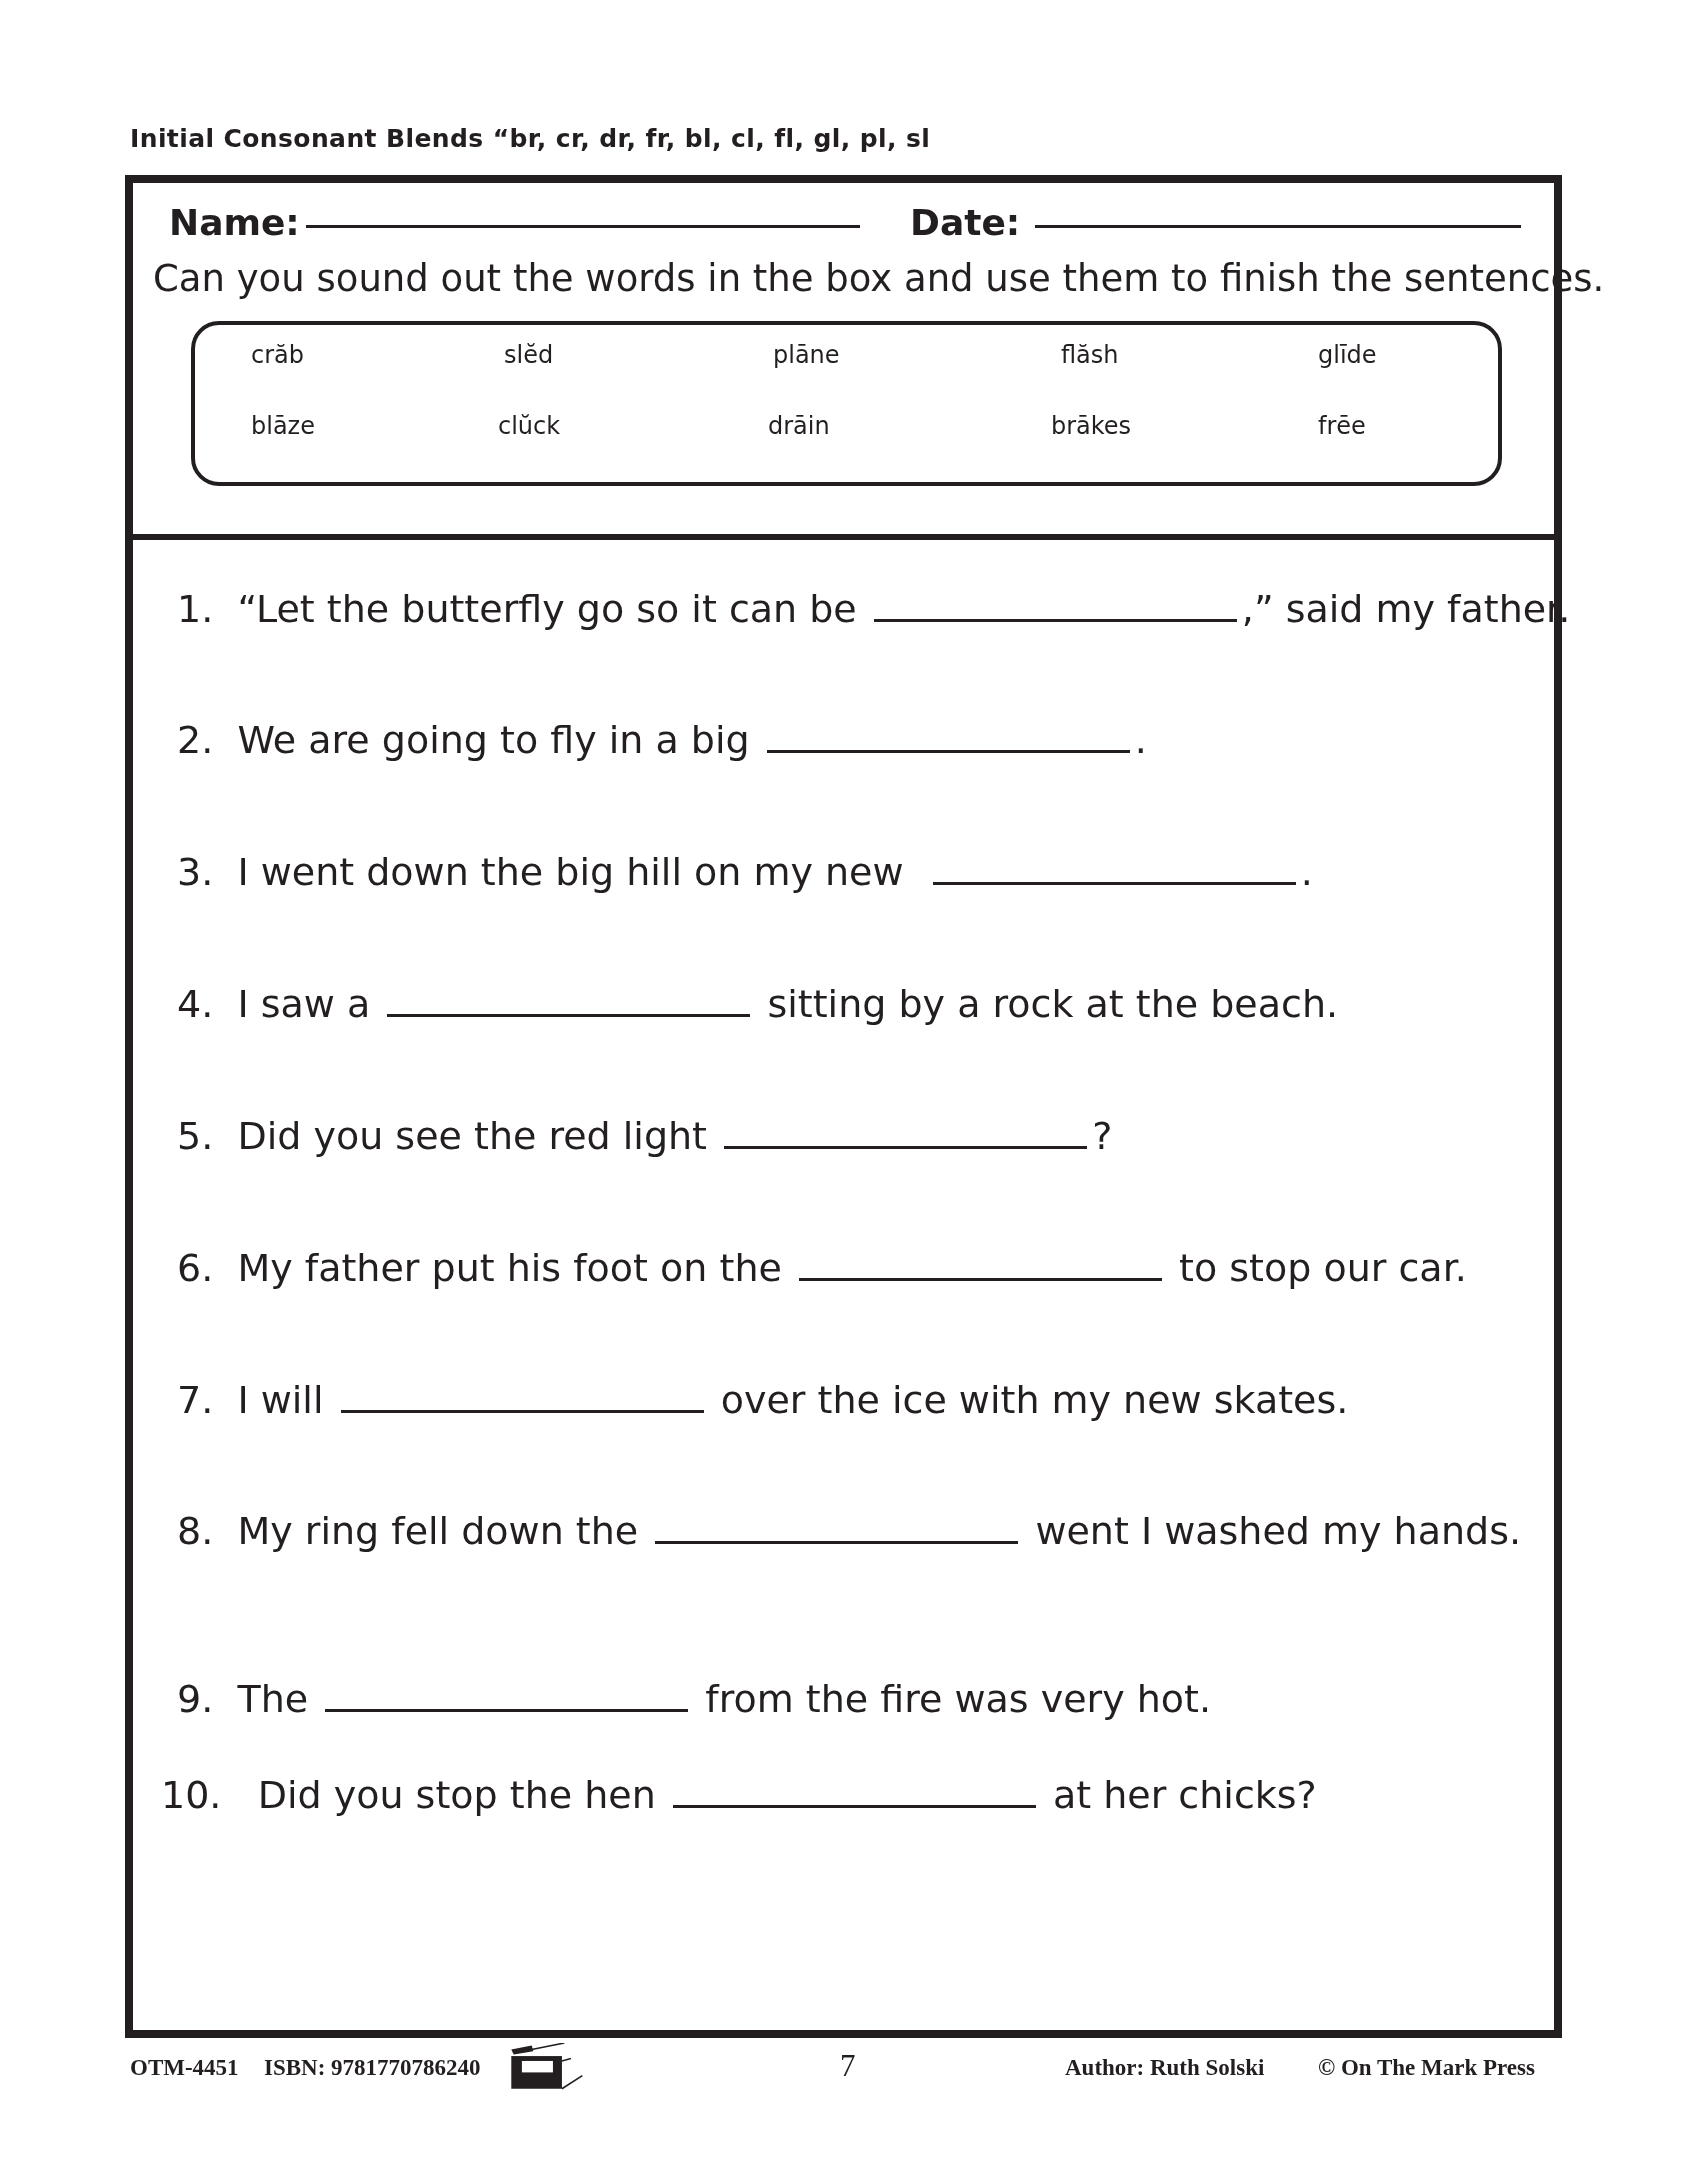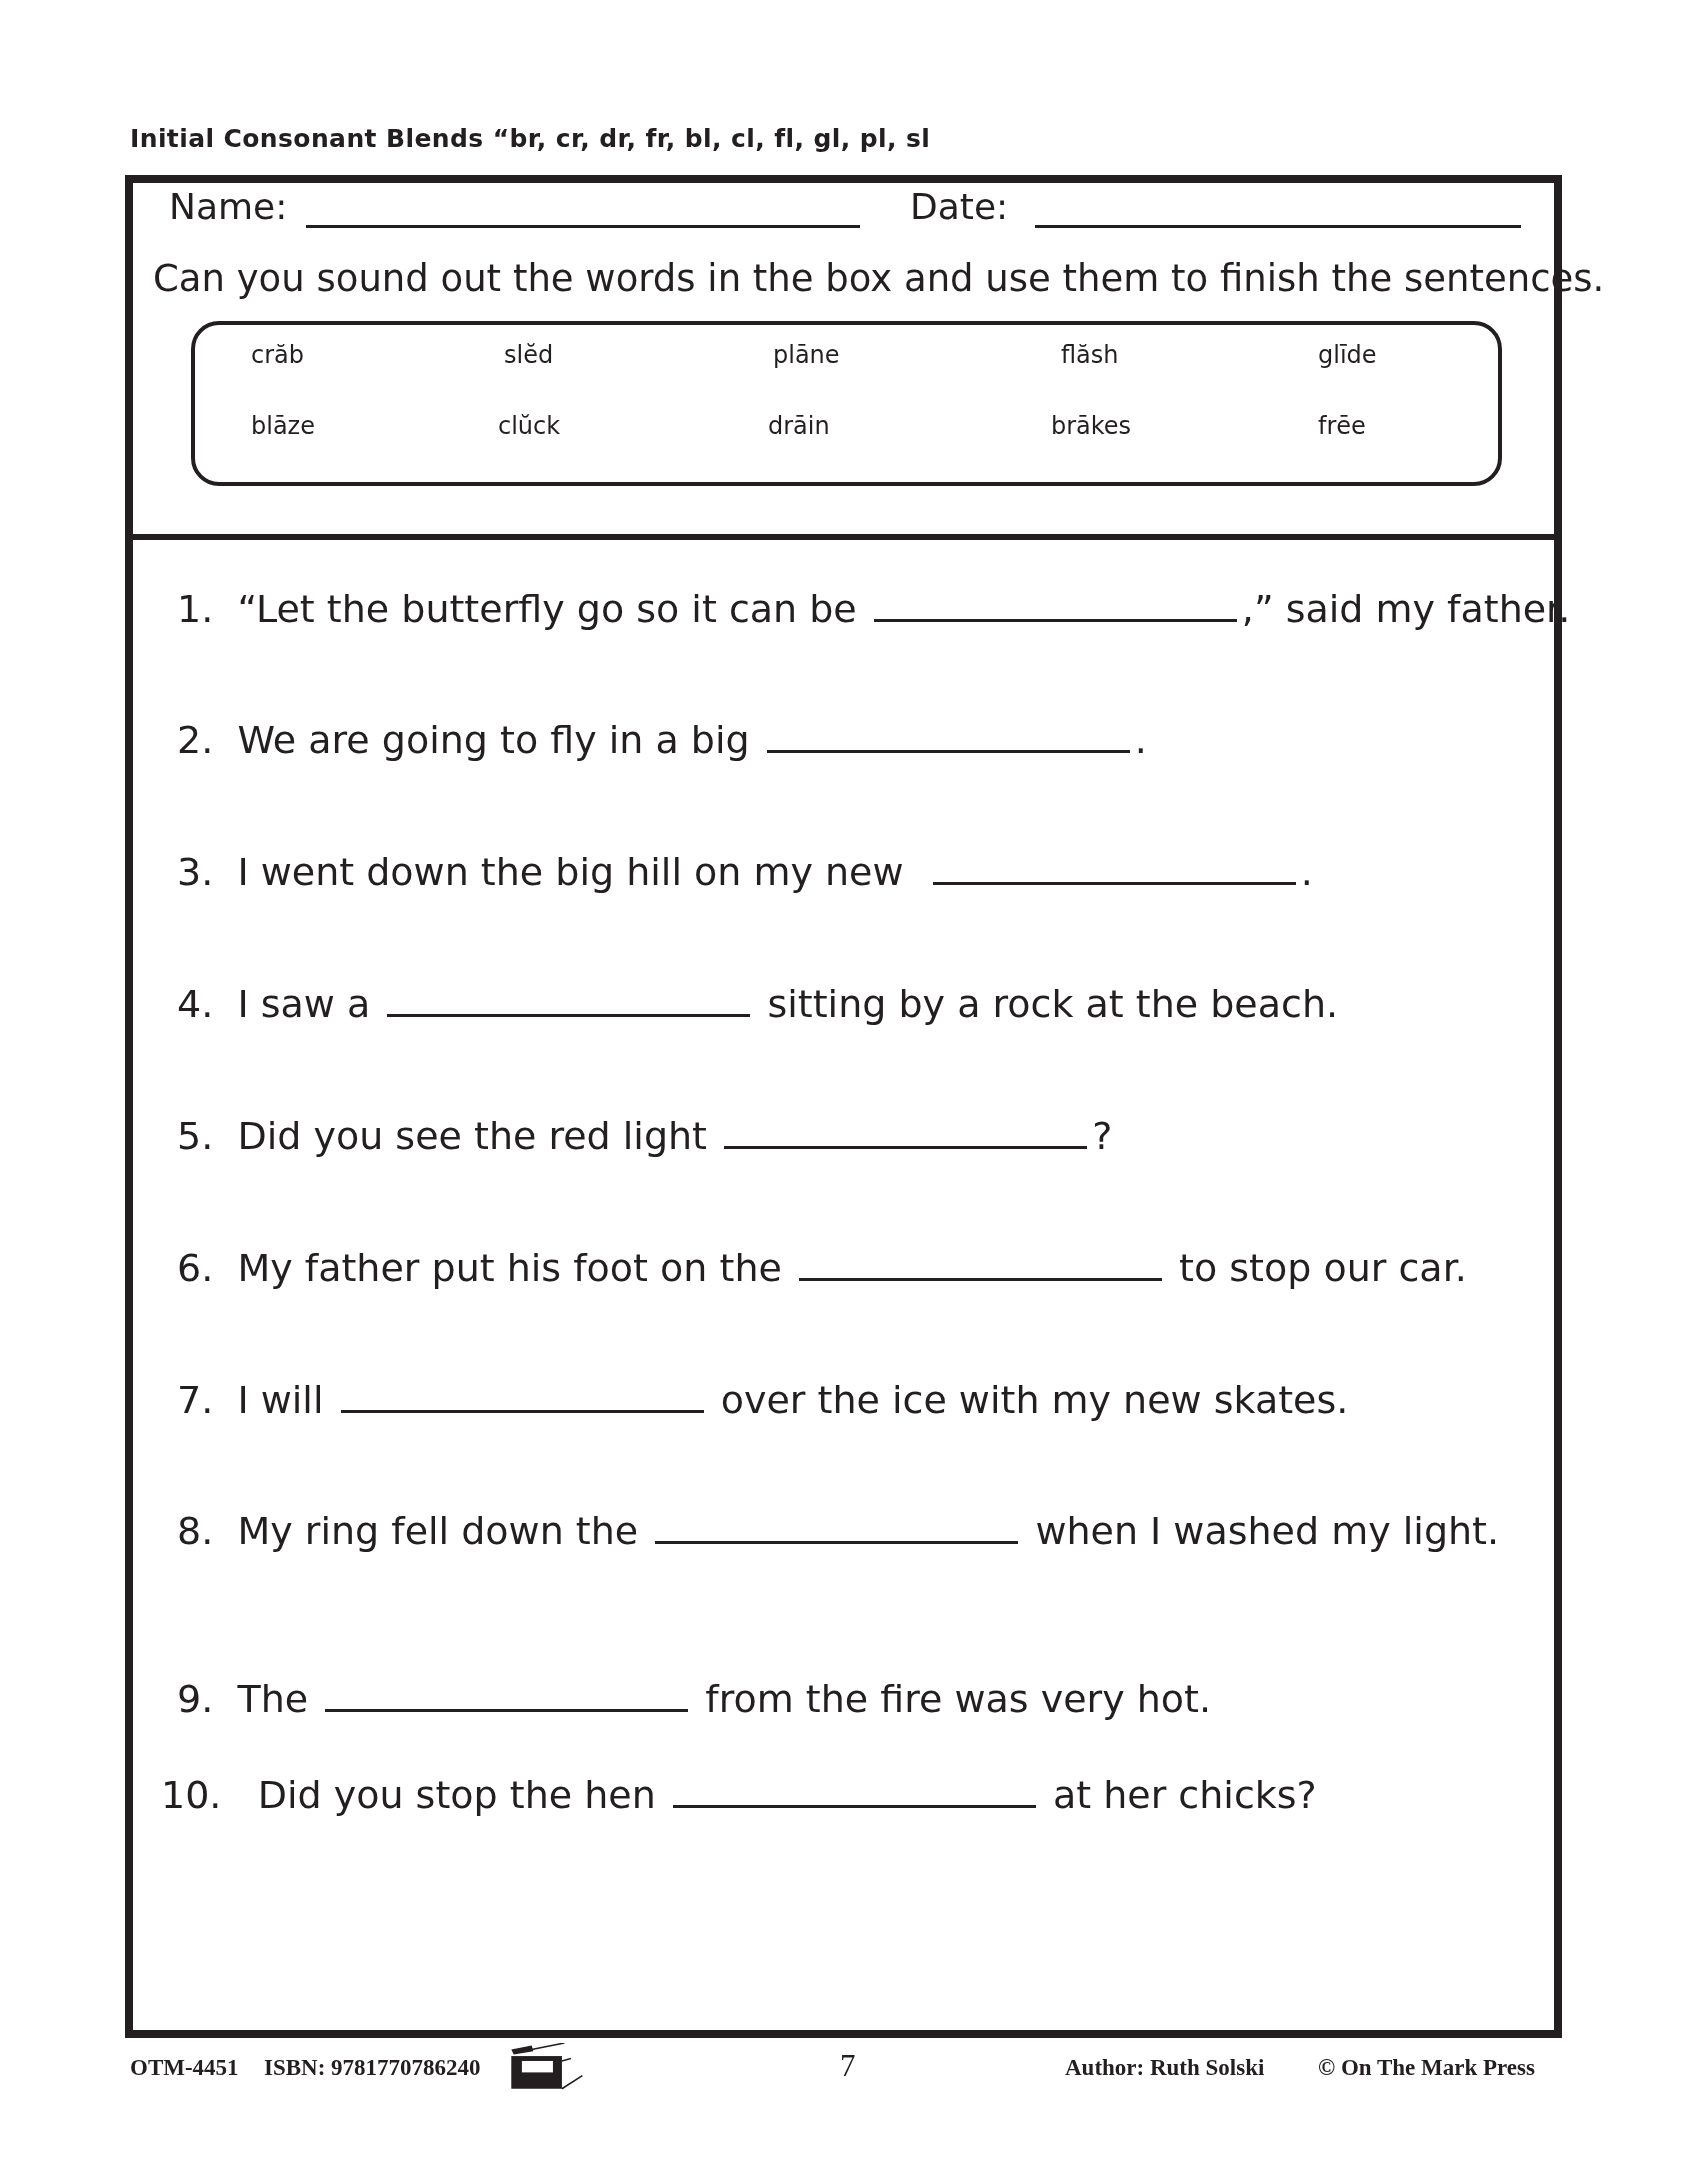--- a/index.html
+++ b/index.html
@@ -18,21 +18,21 @@
   
   .frame {
     position: absolute; left: 125px; top: 175px; width: 1421px; height: 1847px;
     border: 8.2px solid #231f20; box-sizing: content-box;
   }
   .divider {
     position: absolute; left: 133px; top: 534px; width: 1421px; height: 5.8px; background: #231f20;
   }
 
   
-  .label { font-size: 36px; font-weight: normal; }
+  .label { font-size: 36px; font-weight: bold; margin-top: 16px; }
   .name-label { left: 169px; top: 186px; }
   .date-label { left: 910px; top: 186px; }
   .line-field {
     position: absolute; height: 3.3px; background: #231f20;
   }
   .name-line { left: 306px; top: 225px; width: 554px; }
   .date-line { left: 1035px; top: 225px; width: 486px; }
 
   .instruction { left: 153px; top: 257px; font-size: 37px; }
 
@@ -123,21 +123,21 @@
 <div class="abs sentence" style="top:1378px;">
   <span>7.</span>&nbsp;
   <span>I will</span>
   <span class="blank"></span>
   <span>over the ice with my new skates.</span>
 </div>
 <div class="abs sentence" style="top:1509px;">
   <span>8.</span>&nbsp;
   <span>My ring fell down the</span>
   <span class="blank"></span>
-  <span>when I washed my light.</span>
+  <span>went I washed my hands.</span>
 </div>
 <div class="abs sentence" style="top:1641px;margin-top:36px;">
   <span>9.</span>&nbsp;
   <span>The</span>
   <span class="blank"></span>
   <span>from the fire was very hot.</span>
 </div>
 <div class="abs sentence" style="top:1773px; left:161px;">
   <span>10.</span>&nbsp;&nbsp;
   <span>Did you stop the hen</span>

